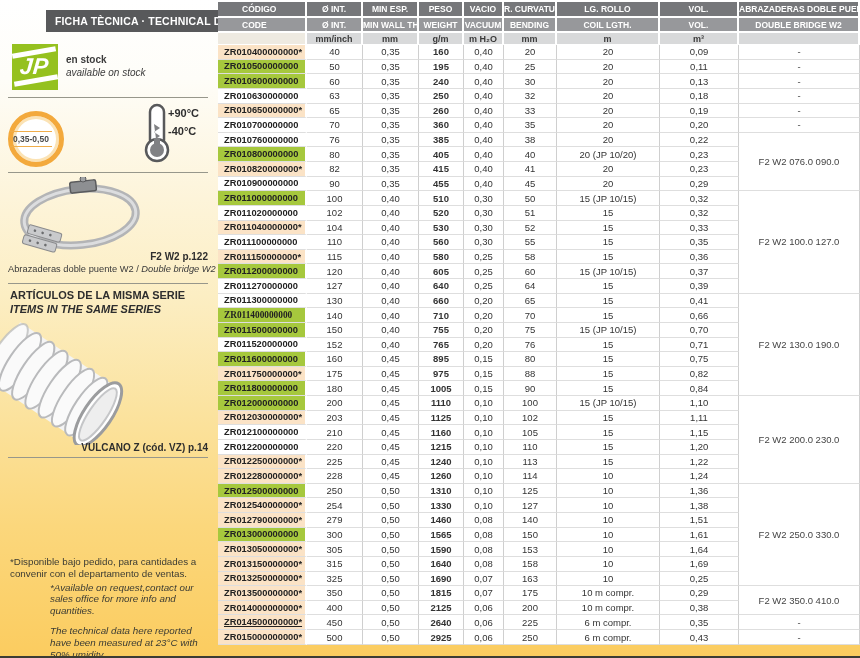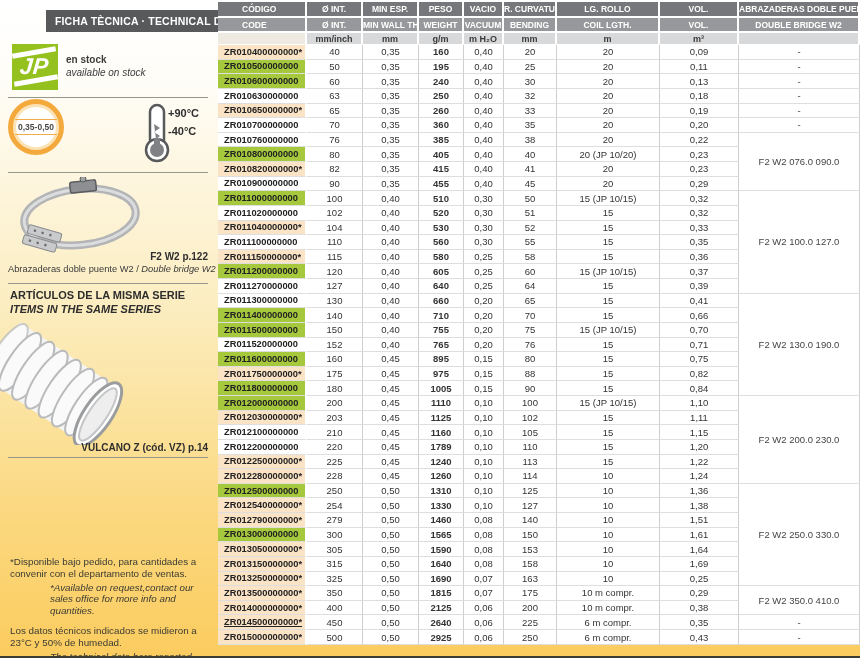--- a/index.html
+++ b/index.html
@@ -23,23 +23,23 @@
   .jp-logo .bar-top, .jp-logo .bar-bottom { position:absolute; width:44px; height:5px; background:#fff; transform:rotate(-10deg); }
   .jp-logo .bar-top { top:6px; left:0px; }
   .jp-logo .bar-bottom { bottom:7px; right:0px; }
   .jp-logo .jp-text { position:absolute; top:9px; left:8px; color:#fff; font-style:italic; font-weight:bold; font-size:23px; transform:skewX(-5deg); }
   .stock { position:absolute; left:66px; top:53px; font-size:10px; color:#3c3c3c; line-height:13px; }
   .stock .es { font-weight:bold; }
   .stock .en { font-style:italic; }
   .divider { position:absolute; left:8px; width:200px; height:1px; background:#97978b; }
   .d1 { top:97px; } .d2 { top:172px; } .d3 { top:283px; } .d4 { top:457px; }
 
-  .badge { position:absolute; left:8px; top:99px; width:56px; height:56px; border-radius:50%;
+  .badge { position:absolute; left:8px; top:111px; width:56px; height:56px; border-radius:50%;
     background:#fff; border:5px solid #f3a93c; box-shadow:inset 0 0 0 3px #fbe3b5;
-    display:flex; align-items:center; justify-content:center; }
+    display:flex; align-items:center; }
   .badge .val { font-size:8.5px; font-weight:bold; color:#4a4a4a; position:relative; padding:3px 0; }
   .badge .val::before, .badge .val::after { content:""; position:absolute; left:-3px; right:-3px; height:1px; background:#f0ad4a; }
   .badge .val::before { top:0; } .badge .val::after { bottom:0; }
 
   .thermo { position:absolute; left:142px; top:102px; }
   .temp-max { position:absolute; left:168px; top:107px; font-weight:bold; font-size:11px; color:#2e2e2e; }
   .temp-min { position:absolute; left:168px; top:125px; font-weight:bold; font-size:11px; color:#2e2e2e; }
 
   .clamp-img { position:absolute; left:14px; top:177px; }
   .clamp-ref { position:absolute; right:8px; top:251px; font-weight:bold; font-size:10px; color:#2e2e2e; }
@@ -152,21 +152,20 @@
         <ellipse cx="124" cy="51" rx="9" ry="31" fill="#eeeeee" stroke="#c5c6c8" stroke-width="2"></ellipse>
       </g>
     </svg>
     <div class="related-ref">VULCANO Z (cód. VZ) p.14</div>
 
     <div class="divider d4"></div>
 
     <div class="notes">
       <p class="es">*Disponible bajo pedido, para cantidades a convenir con el departamento de ventas.</p>
       <p class="en">*Available on request,contact our sales office for more info and quantities.</p>
-      <p class="es">Los datos técnicos indicados se midieron a 23°C y 50% de humedad.</p>
       <p class="en">The technical data here reported have been measured at 23°C with 50% umidity.</p>
     </div>
   </div>
 
   <div class="data-table-wrap">
     <table class="data">
       <colgroup>
         <col style="width:89px">
           <col style="width:56px">
           <col style="width:56px">
@@ -396,21 +395,21 @@
             <td>130</td>
             <td>0,40</td>
             <td class="c-bold">660</td>
             <td>0,20</td>
             <td>65</td>
             <td>15</td>
             <td>0,41</td>
             <td class="c-clamp" rowspan="7">F2 W2 130.0 190.0</td>
           </tr>
           <tr>
-            <td class="c-code" style="background: rgb(166, 200, 61);">ZR011400000000</td>
+            <td class="c-code" style="background: rgb(166, 200, 61); font-family: Liberation Serif, serif;">ZR011400000000</td>
             <td>140</td>
             <td>0,40</td>
             <td class="c-bold">710</td>
             <td>0,20</td>
             <td>70</td>
             <td>15</td>
             <td>0,66</td>
           </tr>
           <tr>
             <td class="c-code" style="background: rgb(166, 200, 61);">ZR011500000000</td>
@@ -490,21 +489,21 @@
             <td class="c-bold">1160</td>
             <td>0,10</td>
             <td>105</td>
             <td>15</td>
             <td>1,15</td>
           </tr>
           <tr>
             <td class="c-code" style="background: rgb(255, 255, 255);">ZR012200000000</td>
             <td>220</td>
             <td>0,45</td>
-            <td class="c-bold">1789</td>
+            <td class="c-bold">1215</td>
             <td>0,10</td>
             <td>110</td>
             <td>15</td>
             <td>1,20</td>
           </tr>
           <tr>
             <td class="c-code" style="background: rgb(251, 227, 198);">ZR012250000000*</td>
             <td>225</td>
             <td>0,45</td>
             <td class="c-bold">1240</td>

